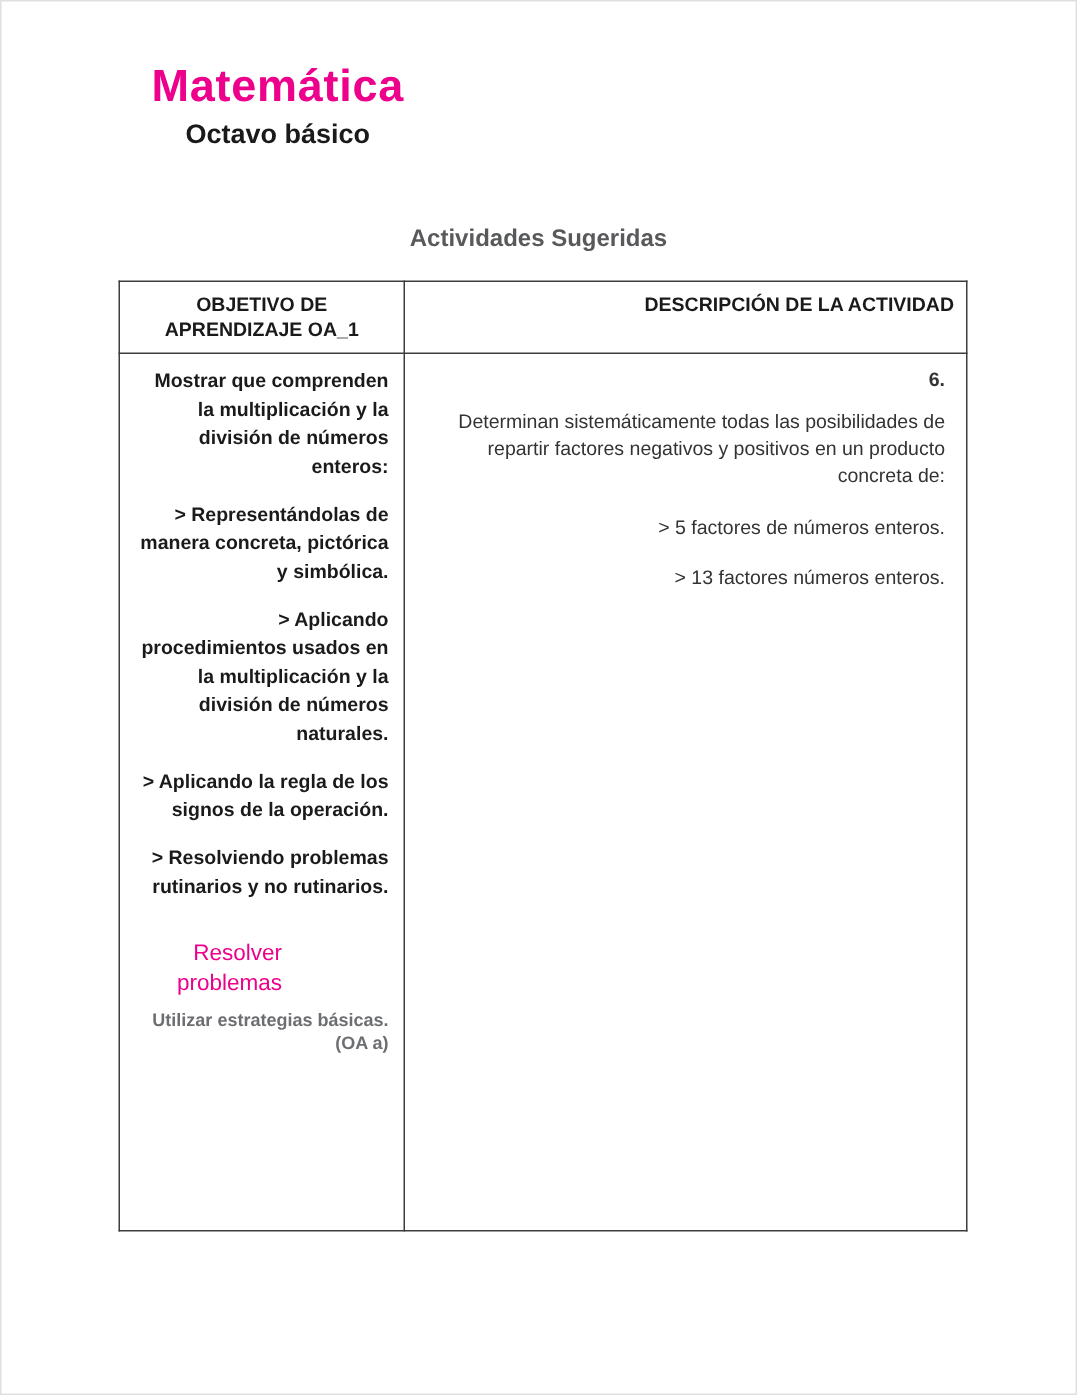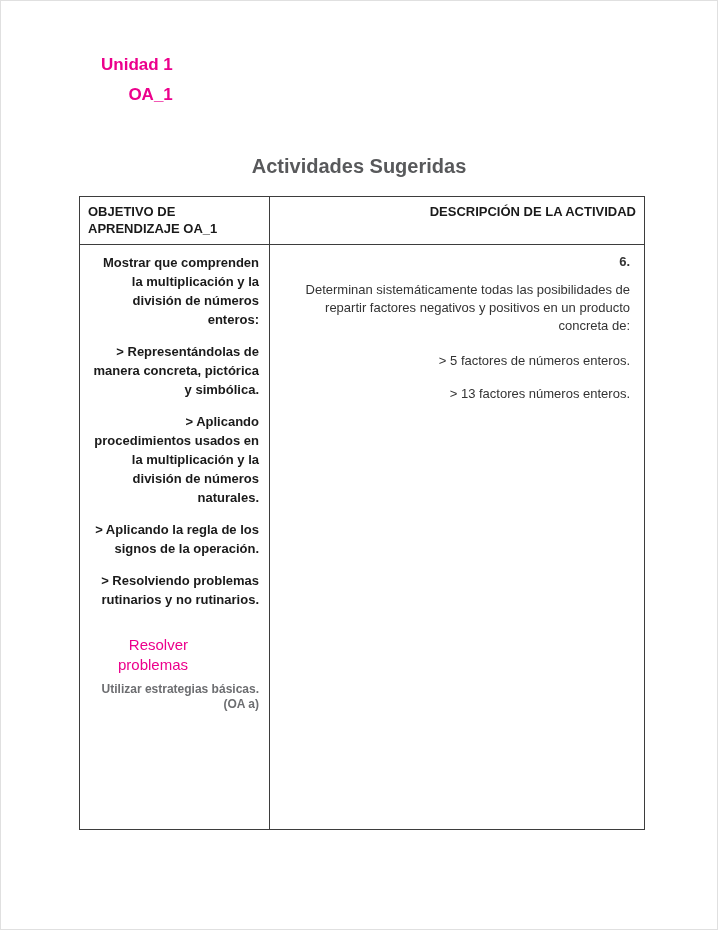--- a/index.html
+++ b/index.html
@@ -55,21 +55,21 @@
     font-weight: bold;
     line-height: 20px;
   }
   .oa-label { margin-top: 10px; }
 
   
   .page-title {
     margin-top: 50px;
     text-align: center;
     color: var(--title_gray, #58595b);
-    font-size: 20px;
+    font-size: 16px;
     font-weight: bold;
   }
 
   
   table.activity-table {
     border-collapse: collapse;
     margin: 18px 0 0 78px;
     width: 565px;
     table-layout: fixed;
   }
@@ -83,21 +83,21 @@
   .col-objective { width: 190px; }
   .col-activity  { width: 375px; }
 
   .activity-table th {
     font-size: 13px;
     font-weight: bold;
     color: #1a1a1a;
     padding: 6px 8px;
     height: 48px;
   }
-  th.obj-header { text-align: left; line-height: 17px; }
+  th.obj-header { text-align: center; line-height: 17px; }
   th.desc-header { line-height: 17px; }
 
   .activity-table td { height: 585px; }
 
   td.obj-cell {
     padding: 8px 10px;
     font-size: 13px;
     font-weight: bold;
     color: #1a1a1a;
     line-height: 19px;
@@ -130,23 +130,23 @@
   .act-number { font-weight: bold; margin: 0 0 10px 0; }
   .act-desc   { margin: 0 0 17px 0; }
   .act-item   { margin: 0 0 15px 0; }
 </style>
 </head>
 <body>
 
 <div class="page">
 
   <div class="doc-header">
-    <div class="header-right">
-      <div class="unit-label">Unidad 1</div>
-      <div class="oa-label">OA_1</div>
+    <div class="header-left">
+      <div class="subject-title">Matemática</div>
+      <div class="grade-subtitle">Octavo básico</div>
     </div>
   </div>
 
   <div class="page-title">Actividades Sugeridas</div>
 
   <table class="activity-table">
     <thead>
       <tr>
         <th class="obj-header col-objective">OBJETIVO DE APRENDIZAJE OA_1</th>
         <th class="desc-header col-activity">DESCRIPCIÓN DE LA ACTIVIDAD</th>

